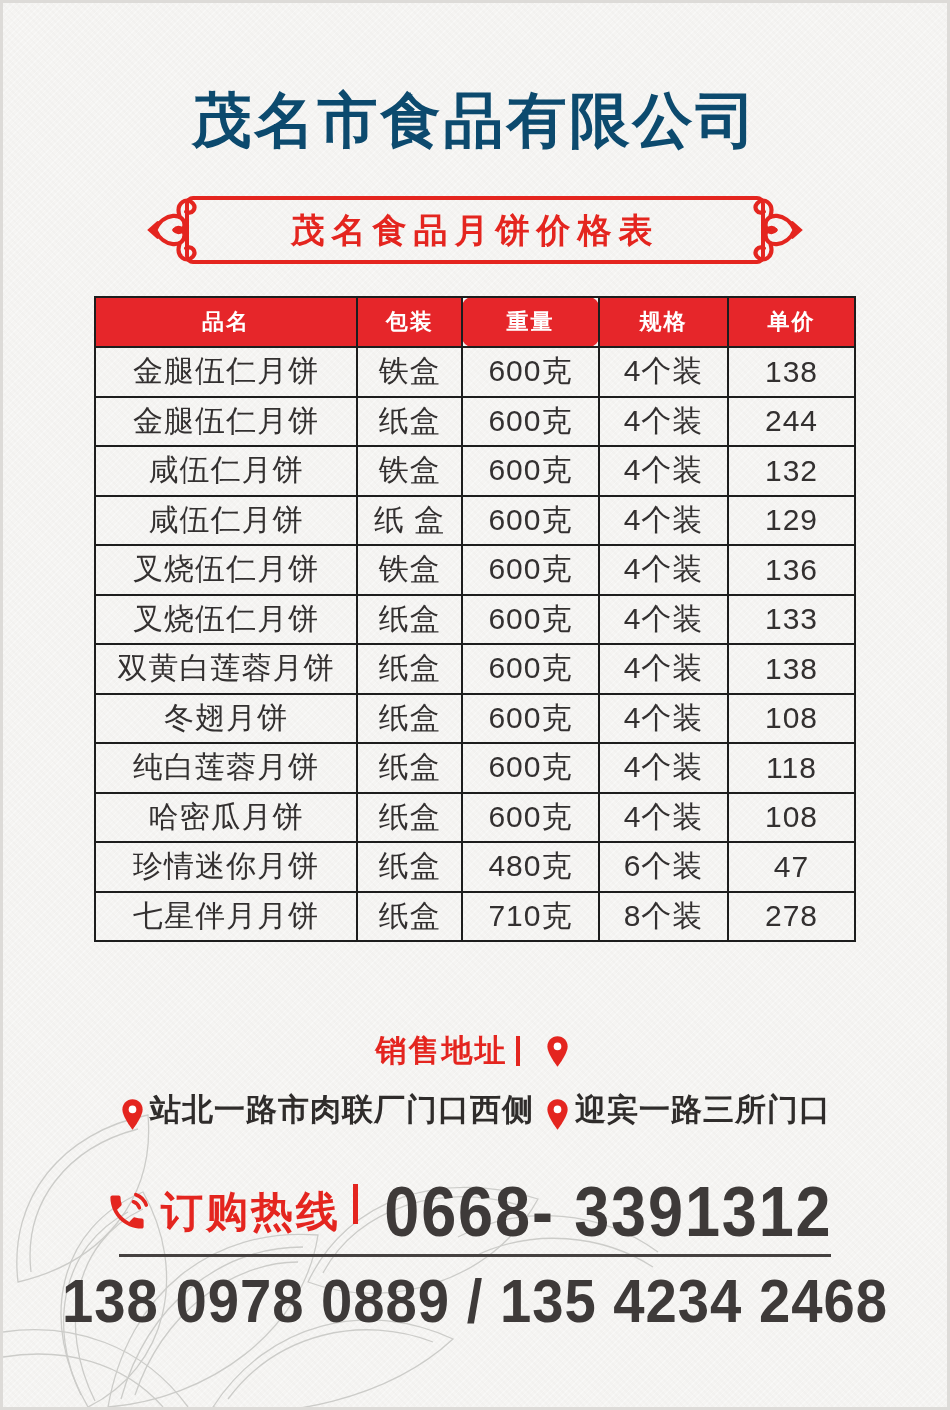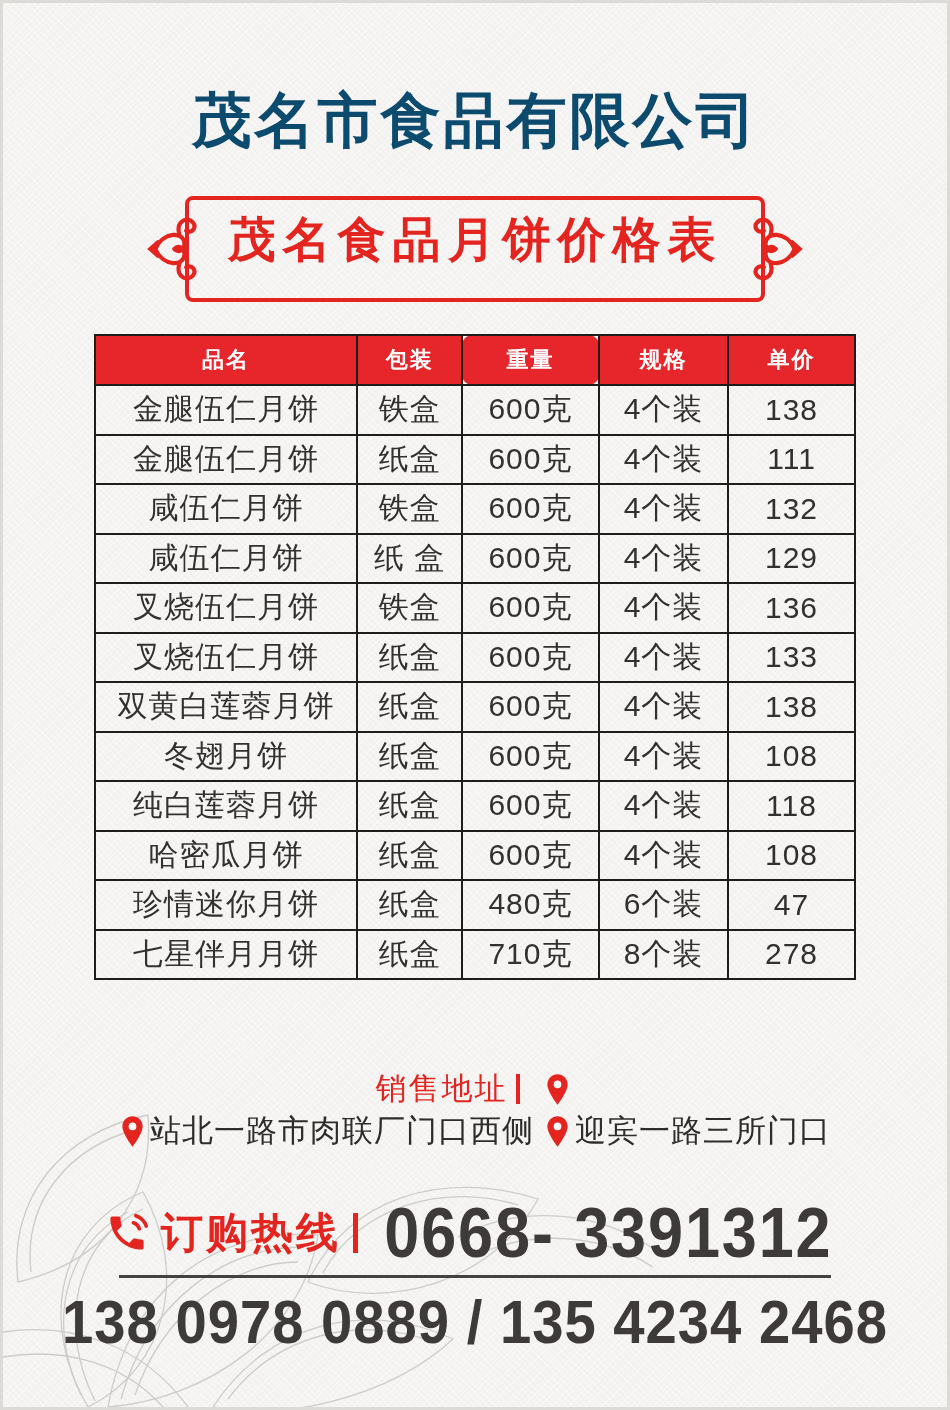--- a/index.html
+++ b/index.html
@@ -33,23 +33,23 @@
     margin:34px auto 0 auto;
     width:580px;
     position:relative;
     display:flex;align-items:center;justify-content:center;
   }
   .banner-box{
     box-sizing:border-box;
     width:100%;
     border:4px solid var(--red);
     border-radius:8px;
-    padding:8px 10px 26px 10px;
+    padding:8px 10px 6px 10px;
     text-align:center;
-    font-size:48px;
+    font-size:34px;
     font-weight:bold;
     letter-spacing:7px;
     color:var(--red);
     background:transparent;
     white-space:nowrap;
   }
   .ornament{position:absolute;top:50%;}
   .ornament.left{left:-38px;transform:translateY(-50%);}
   .ornament.right{right:-38px;transform:translateY(-50%) scaleX(-1);}
 
@@ -81,42 +81,42 @@
   .col-name{width:34.5%;}
   .col-pack{width:13.8%;}
   .col-weight{width:18%;border-radius:10px;}
   .col-spec{width:17%;}
   .col-price{width:16.7%;}
 
   
   .address-block{margin-top:88px;}
   .addr-line{
     display:flex;align-items:center;justify-content:center;
-    font-size:31px;font-weight:normal;color:#2f2c2b;
+    font-size:31px;font-weight:bold;color:#2f2c2b;
     letter-spacing:1px;
   }
-  .addr-line + .addr-line{}
+  .addr-line + .addr-line{margin-top:17px;align-items:flex-end;}
   .addr-label{color:var(--red);letter-spacing:2px;}
   .addr-sep{
     display:inline-block;width:0;height:30px;
     border-left:4px solid var(--red);
     margin:0 14px 0 8px;
   }
   .pin{margin:0 4px 0 10px;flex:0 0 auto;}
   .pin:first-child{margin-left:0;}
 
   
   .hotline{
     margin-top:42px;
     display:flex;align-items:center;justify-content:center;
     gap:10px;
   }
   .hotline-label{
     color:var(--red);font-size:42px;font-weight:bold;letter-spacing:3px;
-    display:flex;align-items:center;gap:10px;
+    display:flex;gap:10px;
   }
   .hotline-sep{
     display:inline-block;width:0;height:40px;
     border-left:5px solid var(--red);
     margin:0 2px;
   }
   .phone-main{
     font-size:67px;font-weight:bold;color:#3e3a39;
     letter-spacing:2px;
     display:inline-block;
@@ -200,21 +200,21 @@
           <td>铁盒</td>
           <td>600克</td>
           <td>4个装</td>
           <td>138</td>
         </tr>
         <tr>
           <td>金腿伍仁月饼</td>
           <td>纸盒</td>
           <td>600克</td>
           <td>4个装</td>
-          <td>111</td>
+          <td>244</td>
         </tr>
         <tr>
           <td>咸伍仁月饼</td>
           <td>铁盒</td>
           <td>600克</td>
           <td>4个装</td>
           <td>132</td>
         </tr>
         <tr>
           <td>咸伍仁月饼</td>

